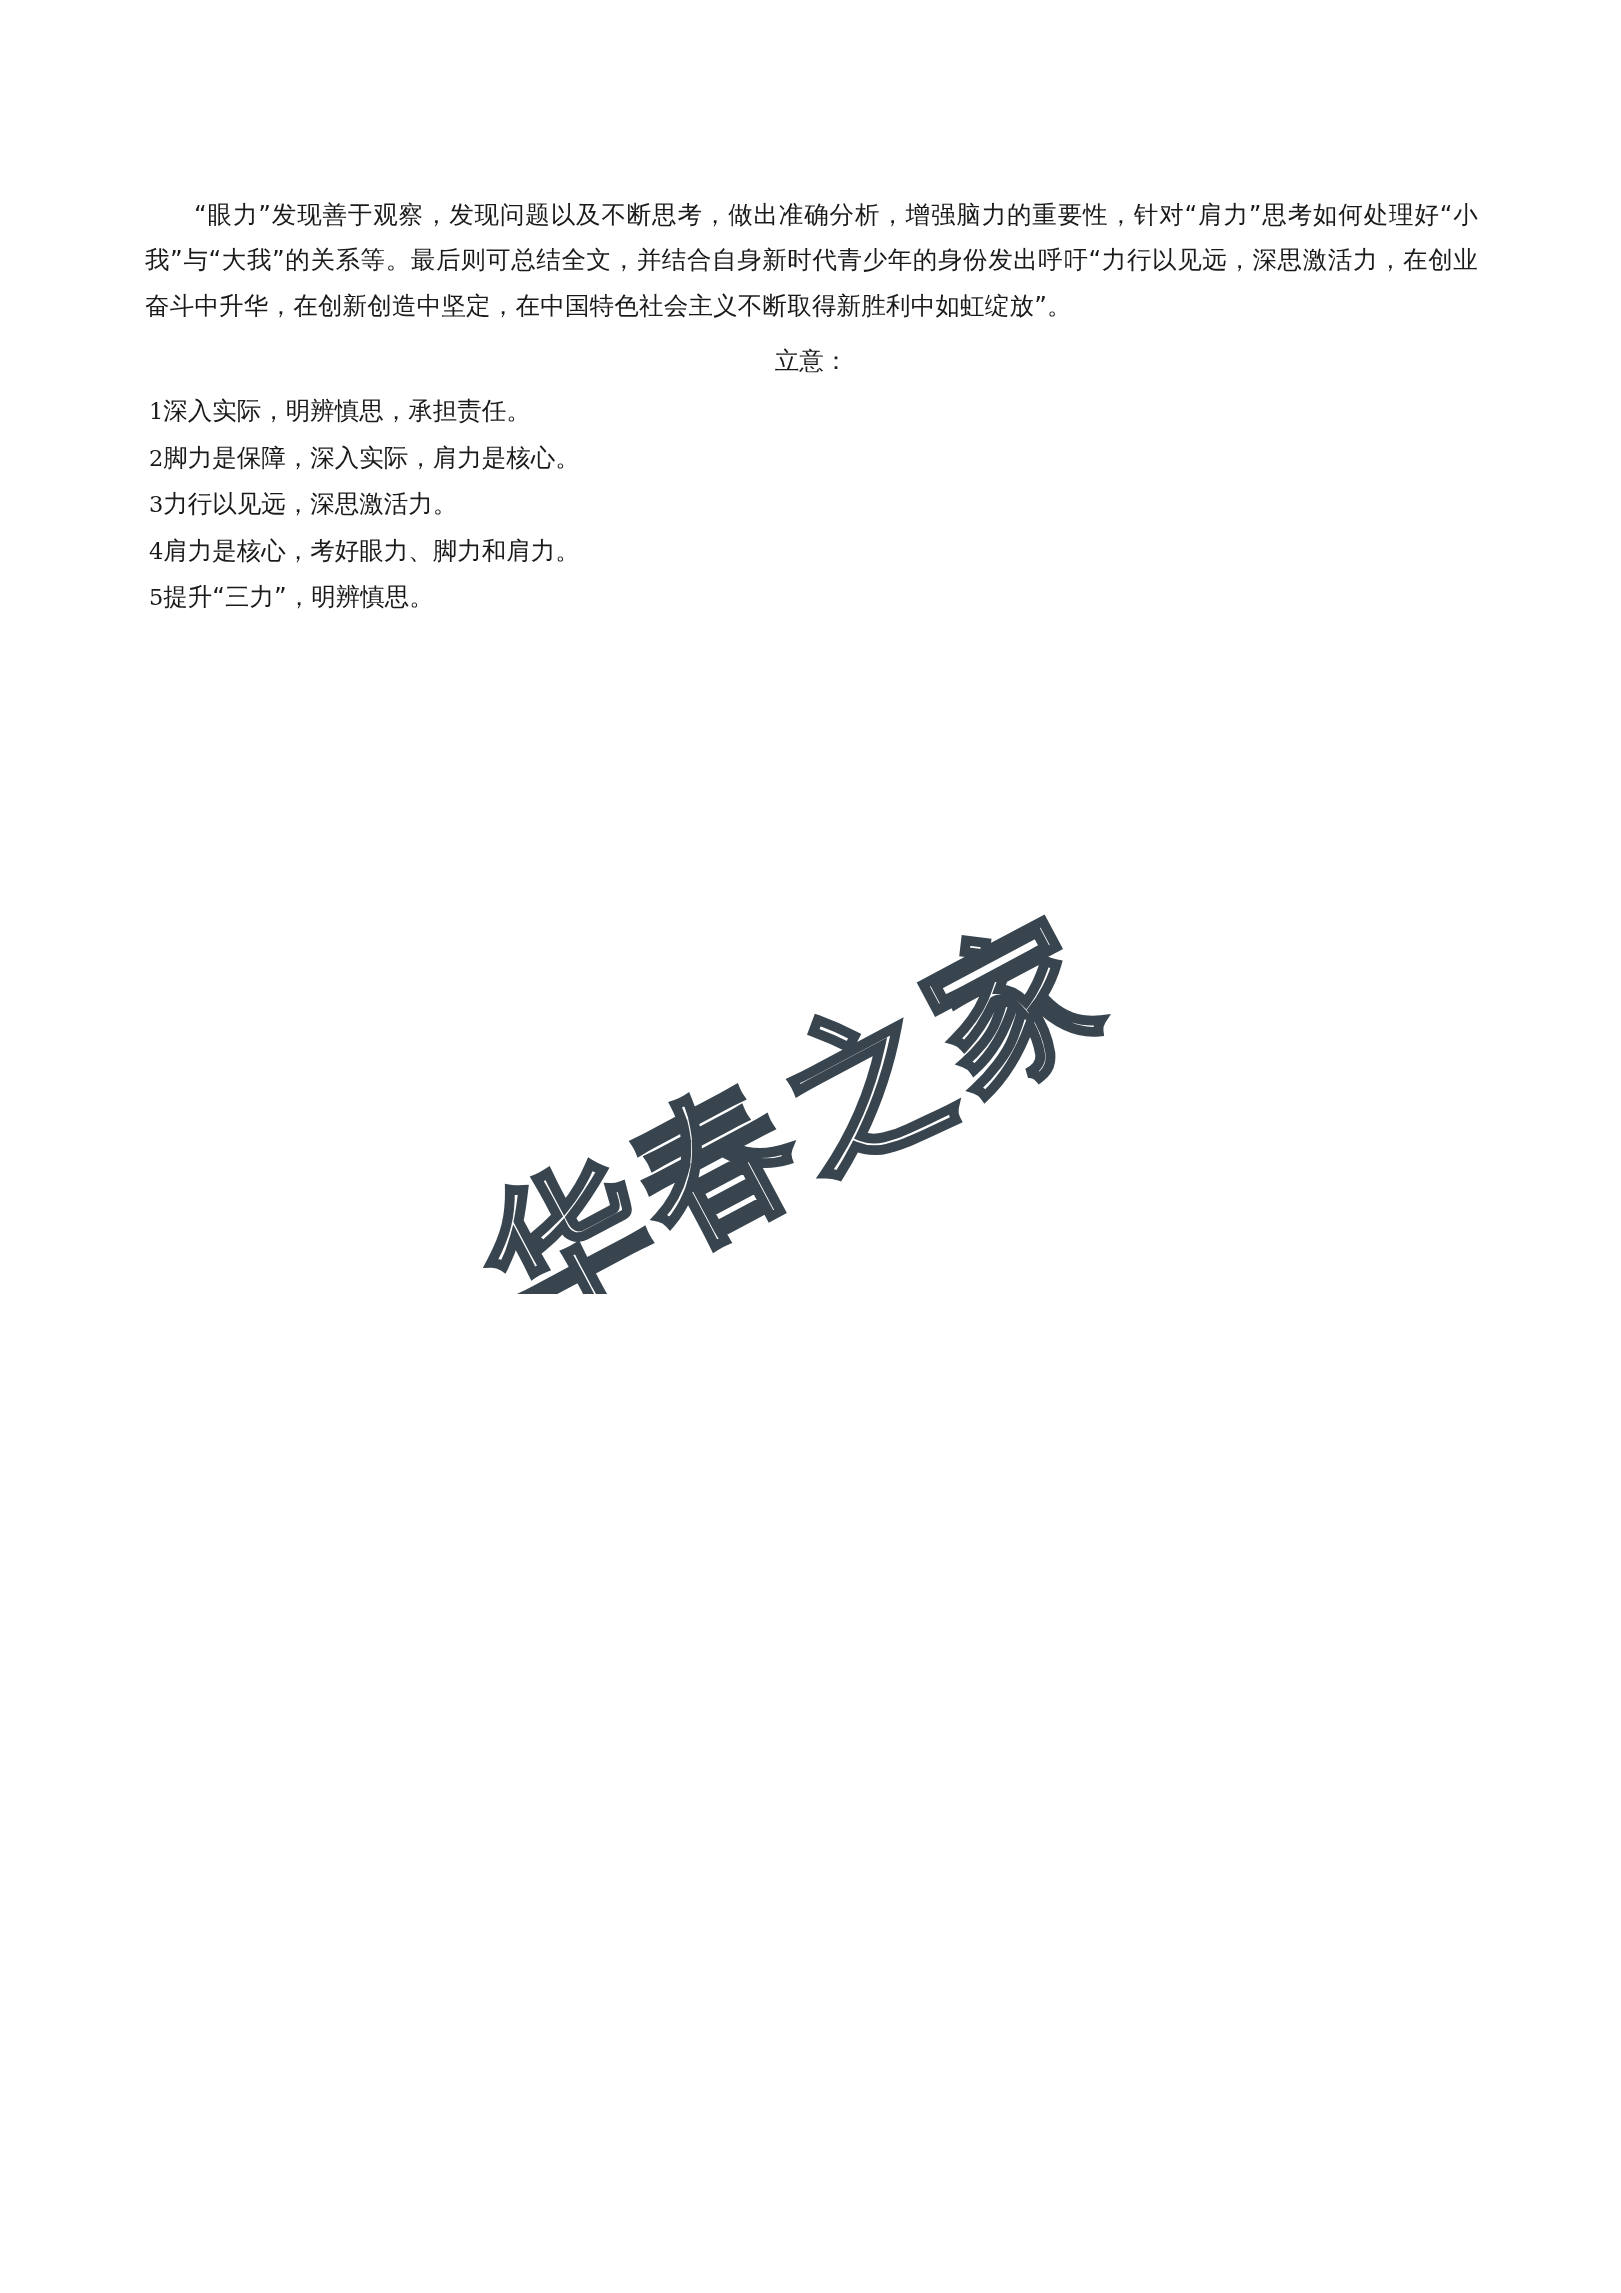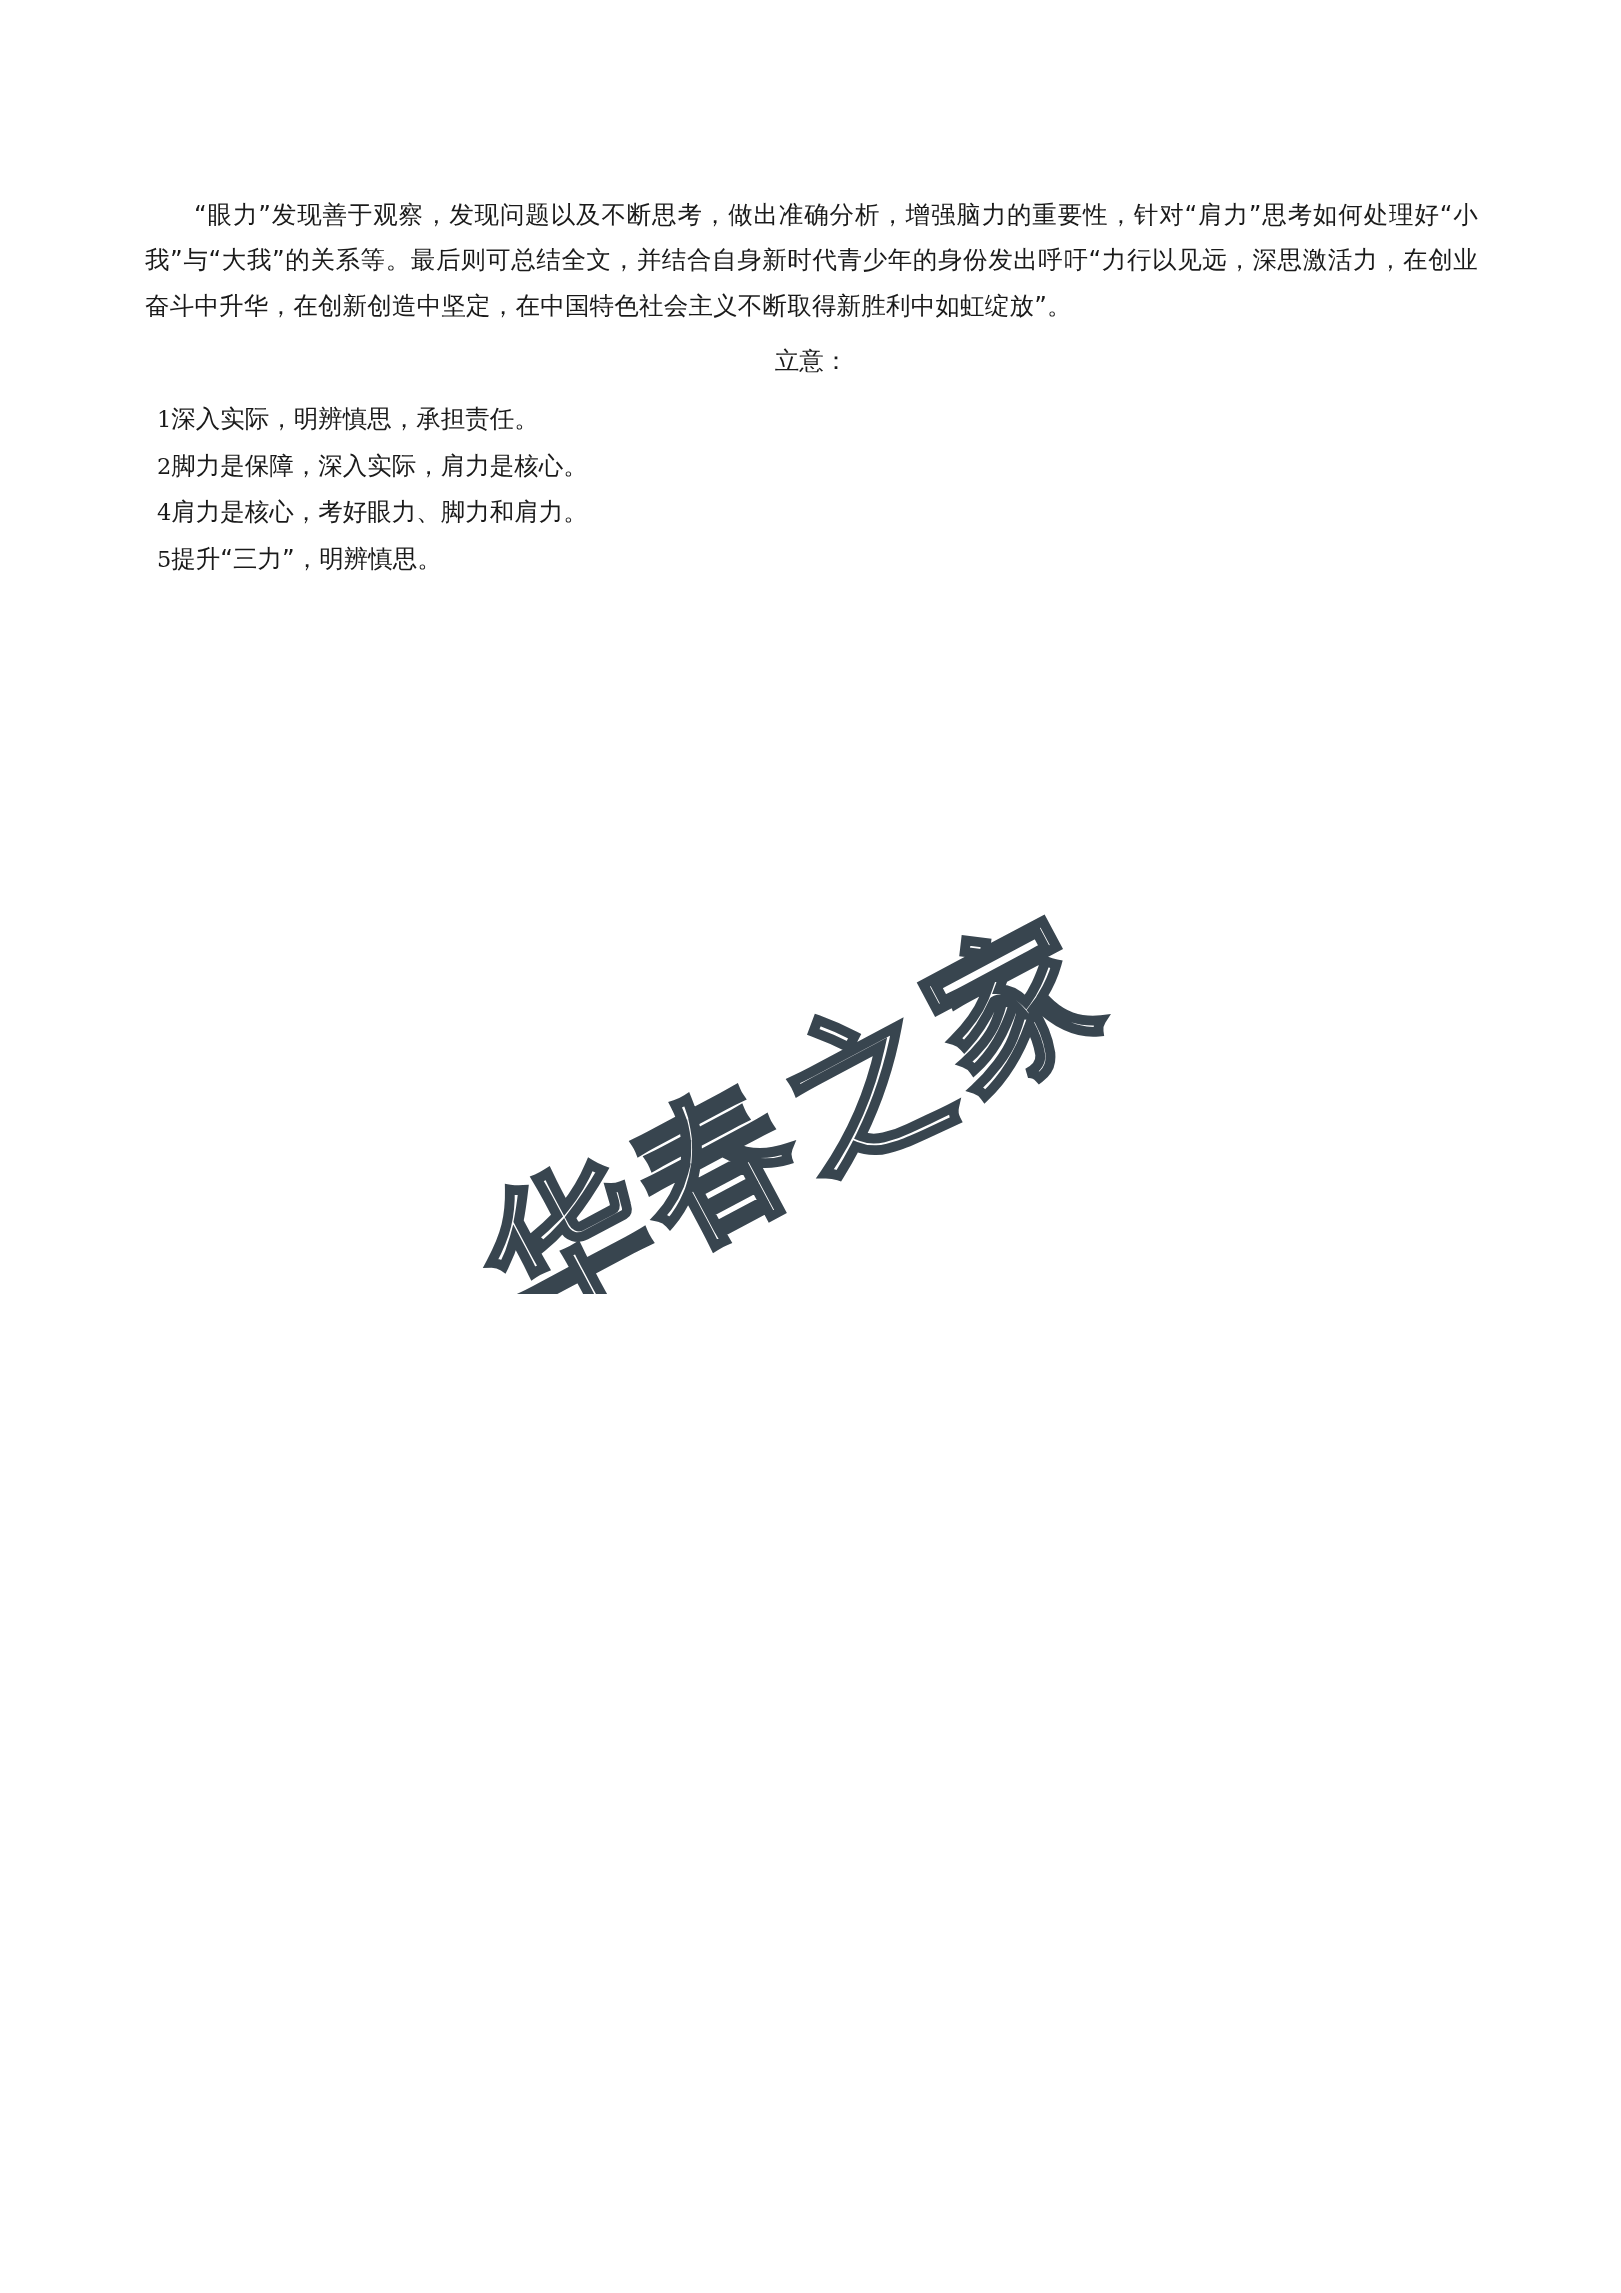--- a/index.html
+++ b/index.html
@@ -40,21 +40,21 @@
     text-indent: 2em;
   }
   .label-line {
     font-size: 24.5px;
     line-height: 1.9;
     margin: 9.8px 0 0 0;
     color: #1a1a1a;
     text-align: center;
   }
   .list {
-    margin: 12px;
+    margin: 4px;
     padding: 0;
     list-style: none;
   }
   .list li {
     font-size: 24.5px;
     line-height: 1.9;
     color: #1a1a1a;
     white-space: nowrap;
   }
   .list li .num {
@@ -97,20 +97,23 @@
     <p class="label-line">立意：</p>
 
     <ul class="list">
       <li>
         <span class="num">1</span><span>深入实际，明辨慎思，承担责任。</span>
       </li>
       <li>
         <span class="num">2</span><span>脚力是保障，深入实际，肩力是核心。</span>
       </li>
       <li>
+        <span class="num">3</span><span>力行以见远，深思激活力。</span>
+      </li>
+      <li>
         <span class="num">4</span><span>肩力是核心，考好眼力、脚力和肩力。</span>
       </li>
       <li>
         <span class="num">5</span><span>提升“三力”，明辨慎思。</span>
       </li>
     </ul>
 
   </div>
 
   <div class="watermark">

